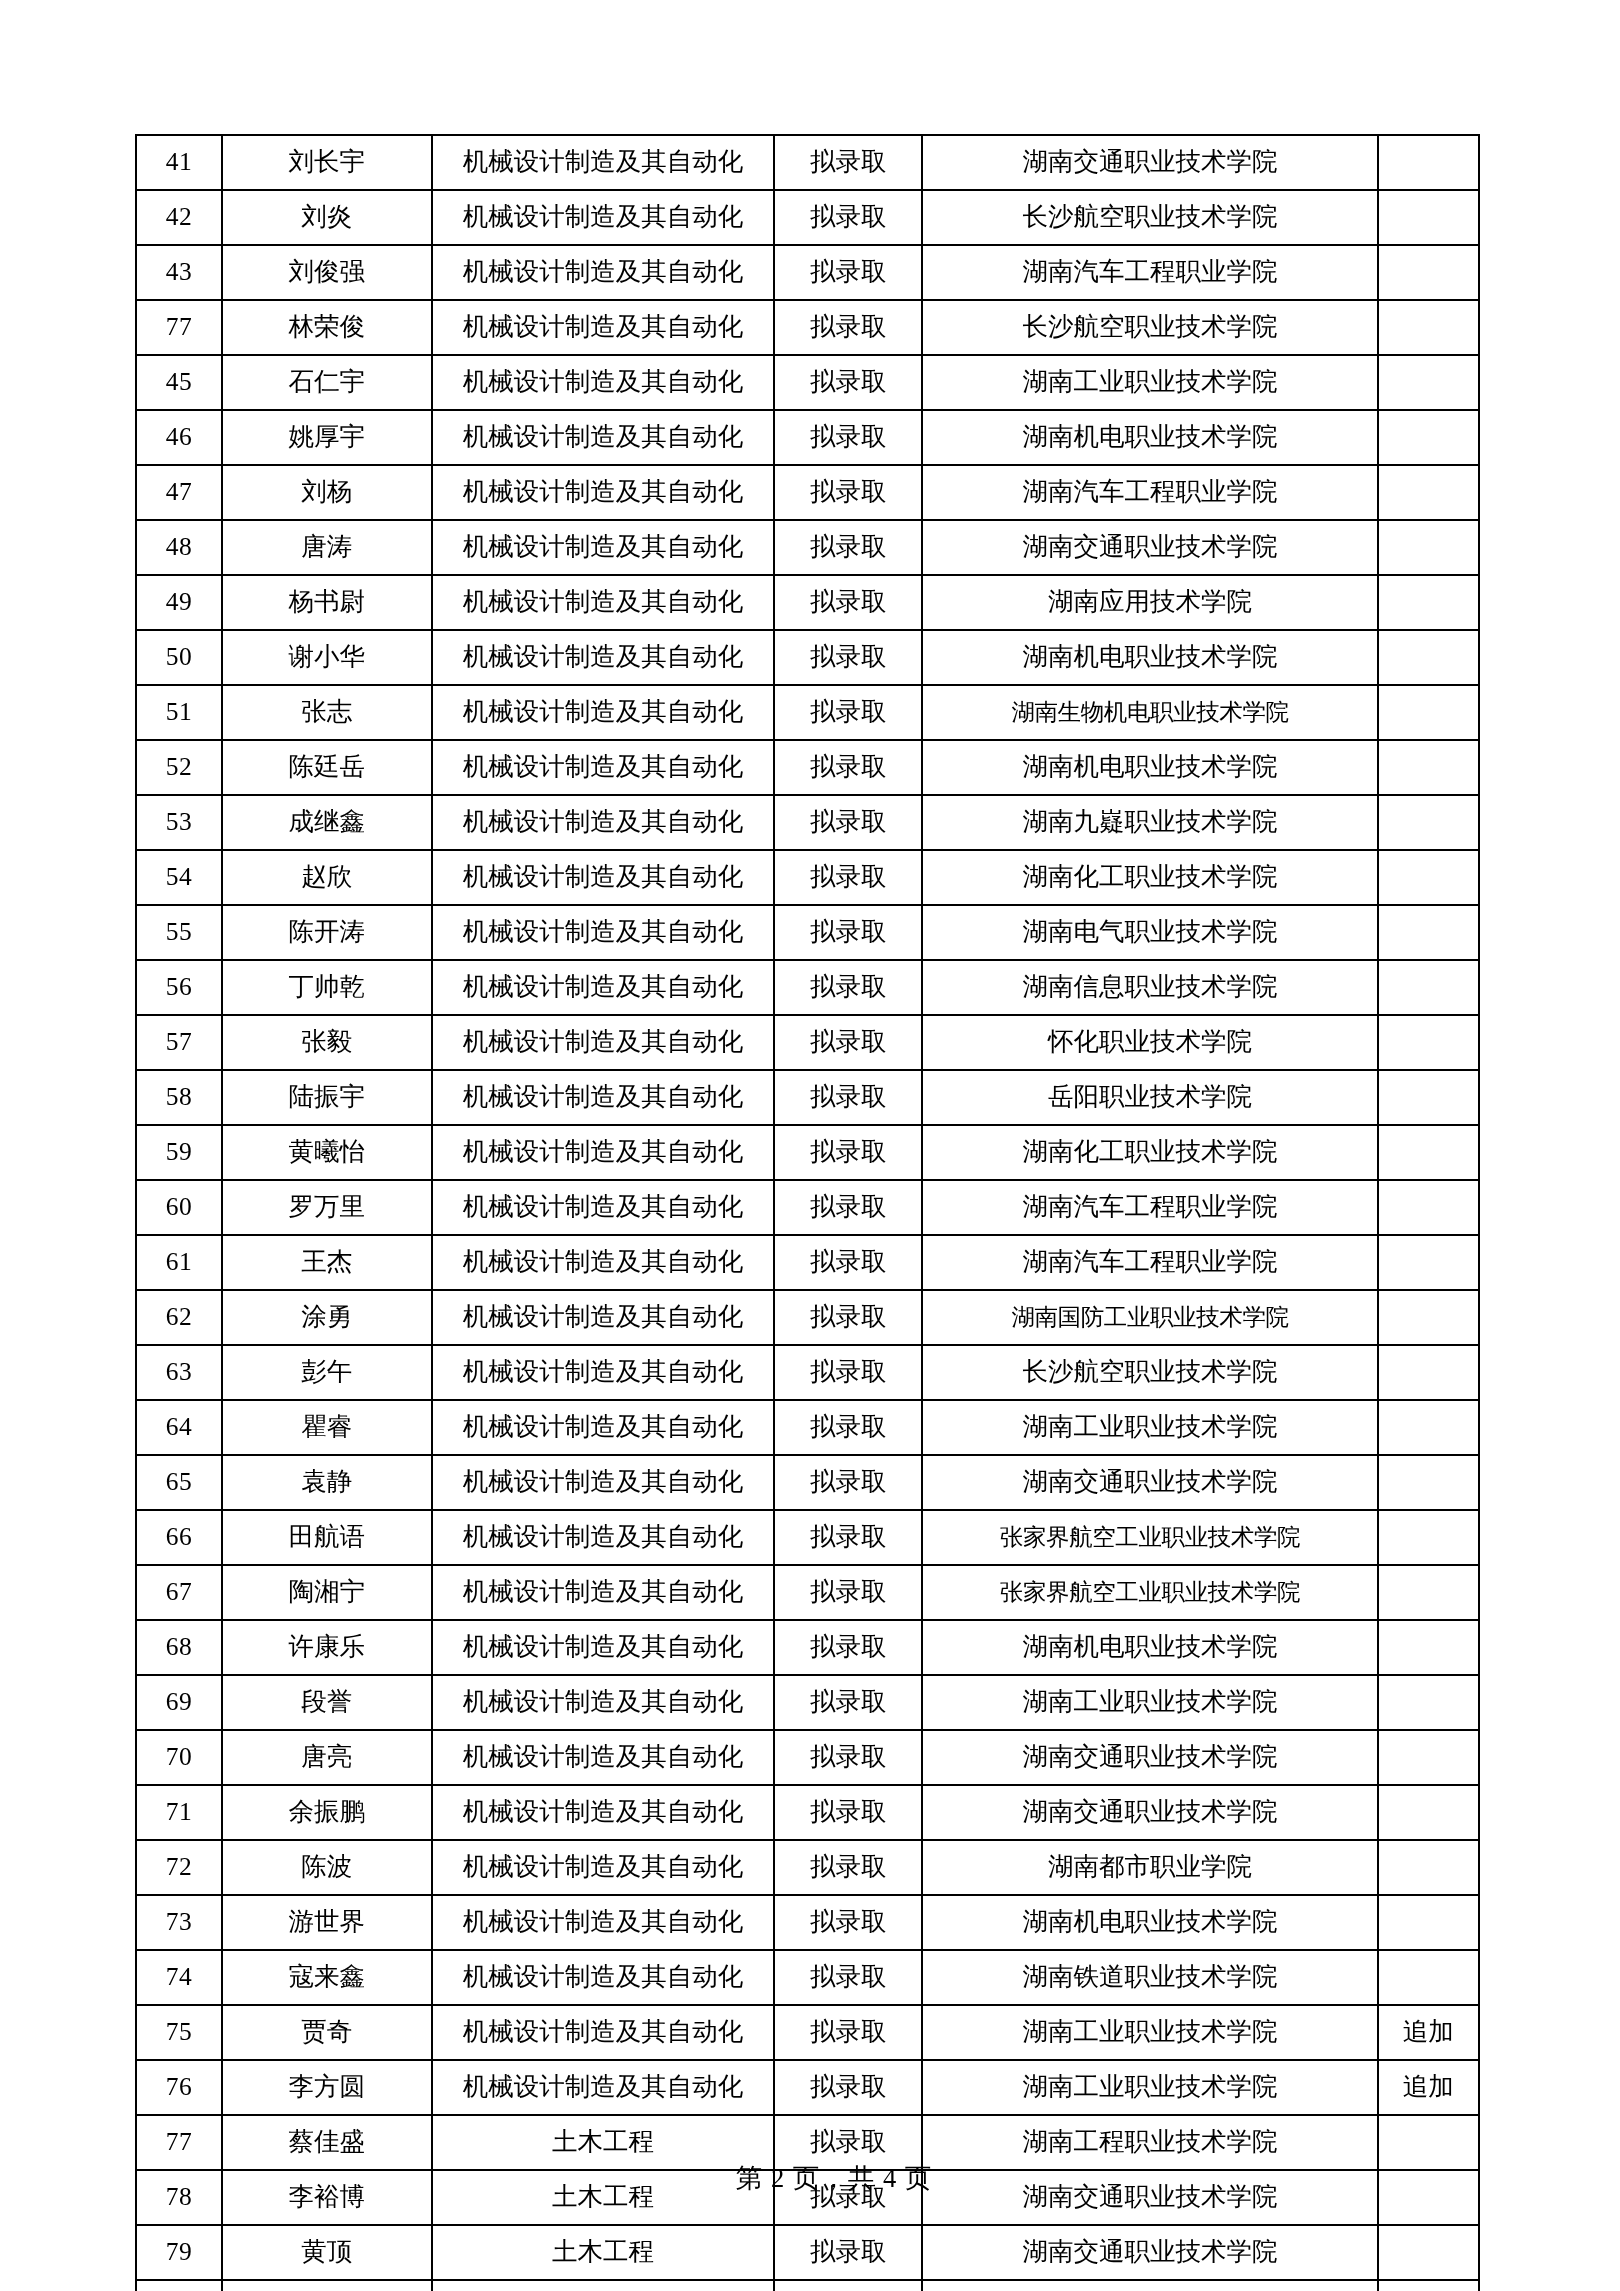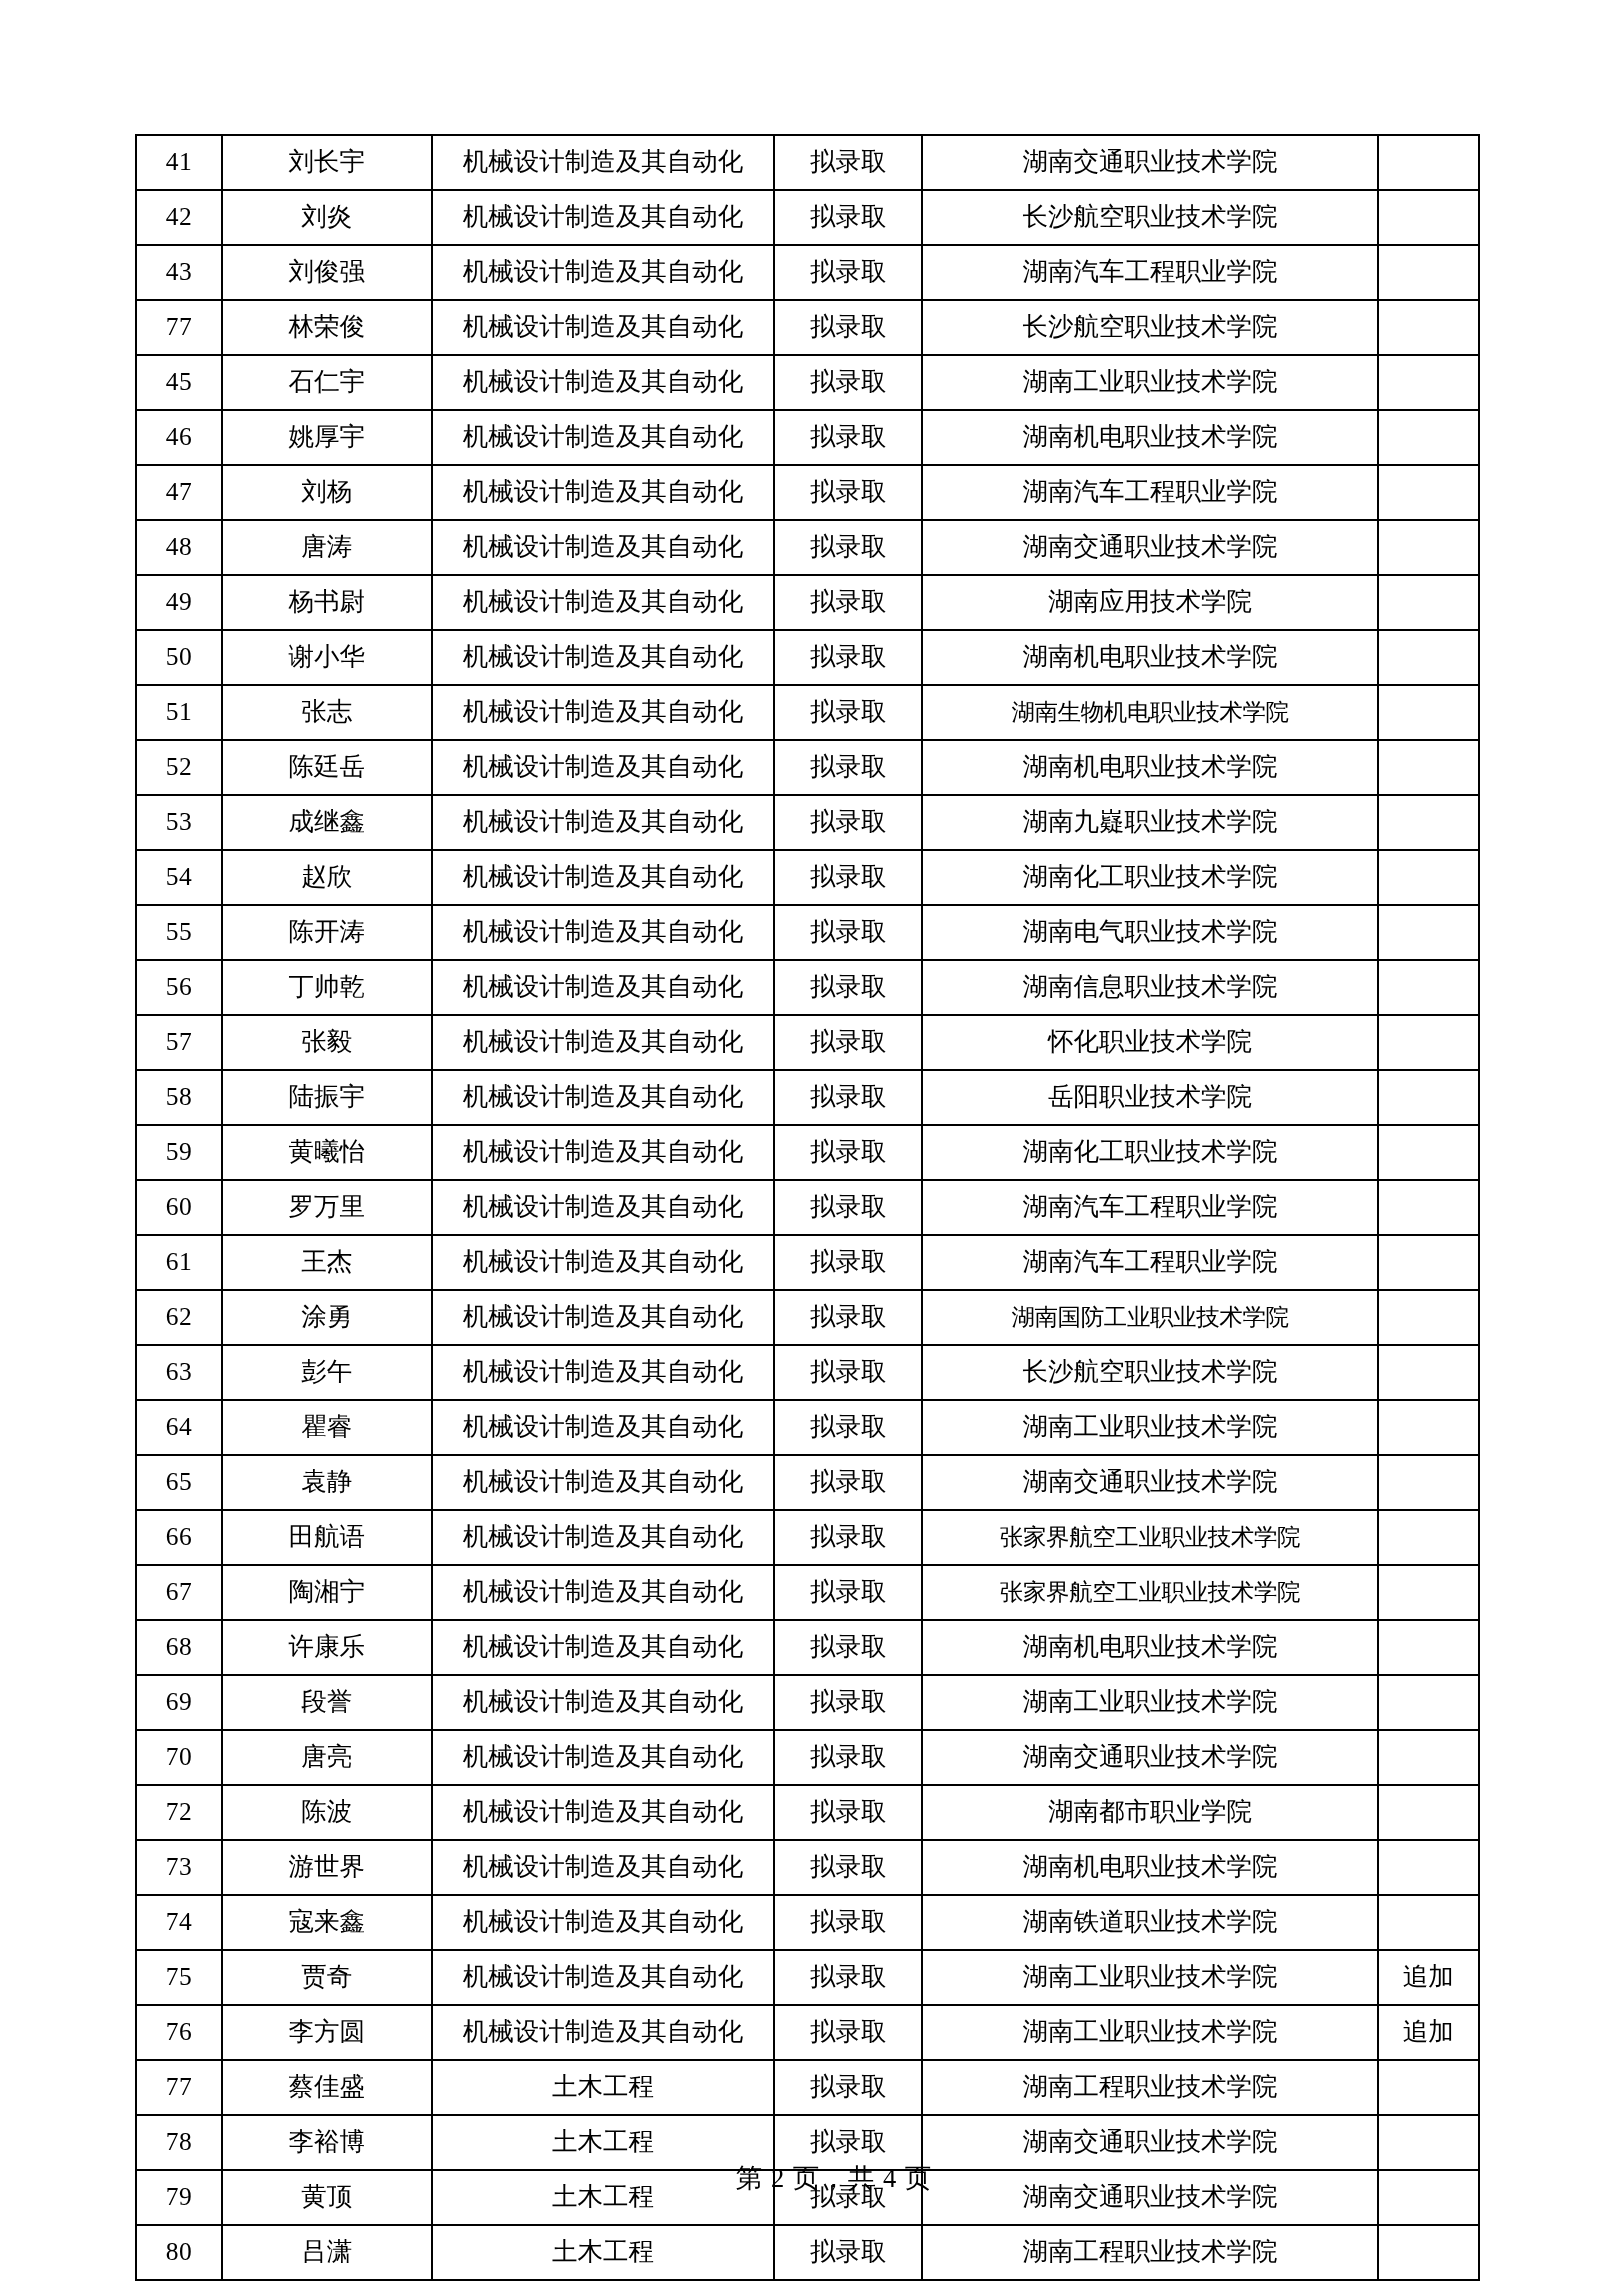--- a/index.html
+++ b/index.html
@@ -311,20 +311,28 @@
           </tr>
           <tr>
             <td class="c-num">70</td>
             <td class="c-name">唐亮</td>
             <td class="c-major">机械设计制造及其自动化</td>
             <td class="c-status">拟录取</td>
             <td class="c-school">湖南交通职业技术学院</td>
             <td class="c-note"></td>
           </tr>
           <tr>
+            <td class="c-num">71</td>
+            <td class="c-name">余振鹏</td>
+            <td class="c-major">机械设计制造及其自动化</td>
+            <td class="c-status">拟录取</td>
+            <td class="c-school">湖南交通职业技术学院</td>
+            <td class="c-note"></td>
+          </tr>
+          <tr>
             <td class="c-num">72</td>
             <td class="c-name">陈波</td>
             <td class="c-major">机械设计制造及其自动化</td>
             <td class="c-status">拟录取</td>
             <td class="c-school">湖南都市职业学院</td>
             <td class="c-note"></td>
           </tr>
           <tr>
             <td class="c-num">73</td>
             <td class="c-name">游世界</td>

